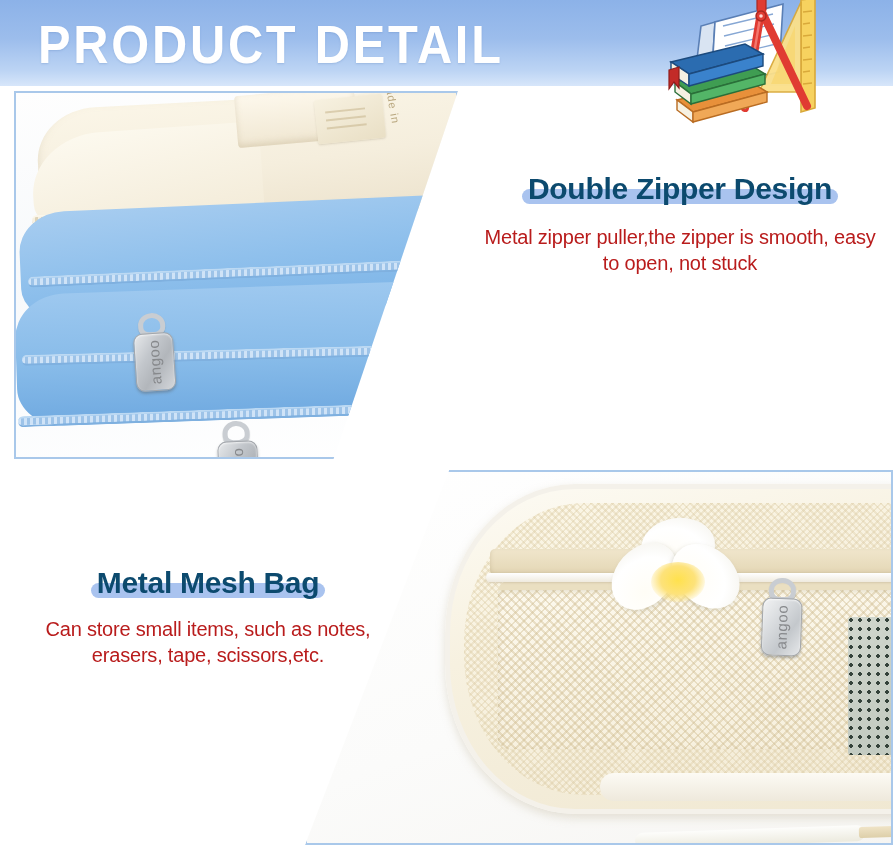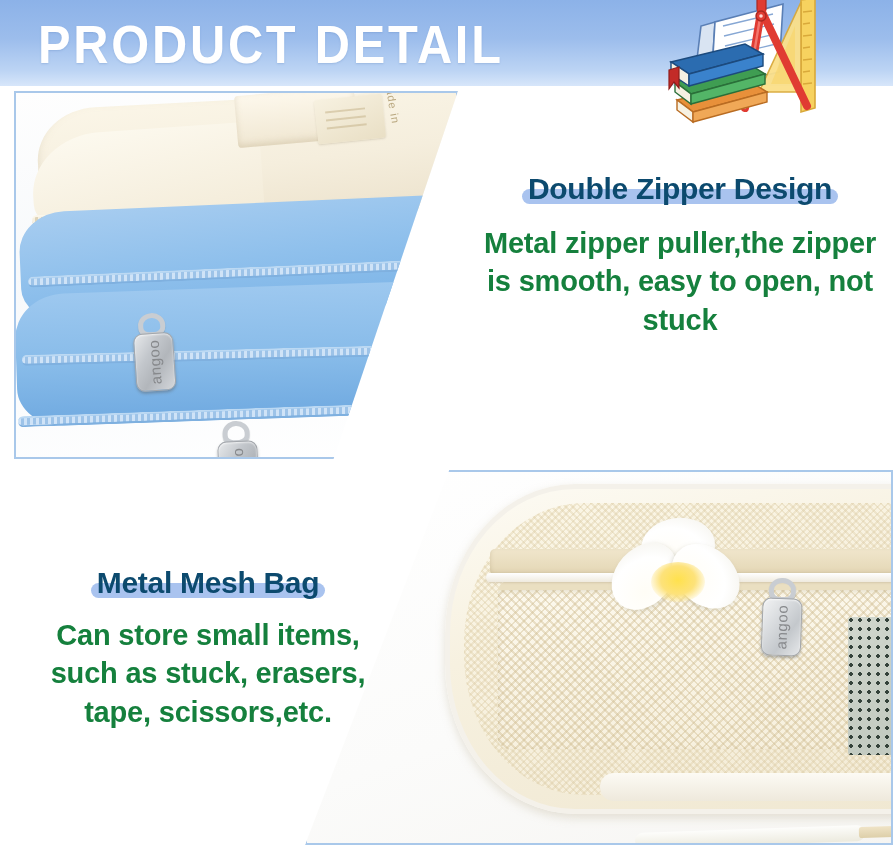--- a/index.html
+++ b/index.html
@@ -225,23 +225,23 @@
     font-family: "Liberation Sans", sans-serif;
     font-size: 30px;
     font-weight: bold;
     color: #0c4a6e;
     letter-spacing: -0.3px;
     white-space: nowrap;
   }
   .body-text {
     margin-top: 18px;
     font-family: "Liberation Sans", sans-serif;
-    font-size: 29px;
-    font-weight: bold;
-    color: #15803d;
+    font-size: 20px;
+    font-weight: normal;
+    color: #b91c1c;
     line-height: 1.32;
     letter-spacing: -0.2px;
   }
 
   
   .text2 {
     position: absolute;
     left: 28px; top: 566px;
     width: 360px;
     text-align: center;
@@ -487,21 +487,21 @@
       <span class="head-text">Double Zipper Design</span>
     </div>
     <div class="body-text">Metal zipper puller,the zipper is smooth, easy to open, not stuck</div>
   </div>
 
   <div class="text2">
     <div class="head-wrap">
       <span class="head-bar"></span>
       <span class="head-text">Metal Mesh Bag</span>
     </div>
-    <div class="body-text">Can store small items, such as stuck, erasers, tape, scissors,etc.</div>
+    <div class="body-text">Can store small items, such as notes, erasers, tape, scissors,etc.</div>
   </div>
 
   <div class="photo2-wrap">
     <div class="photo2-inner">
       <div class="p2-shell">
         <div class="p2-lining"></div>
         <div class="p2-elastic"></div>
         <div class="p2-meshpocket"></div>
         <div class="p2-zipline"></div>
         <div class="p2-darkmesh"></div>

